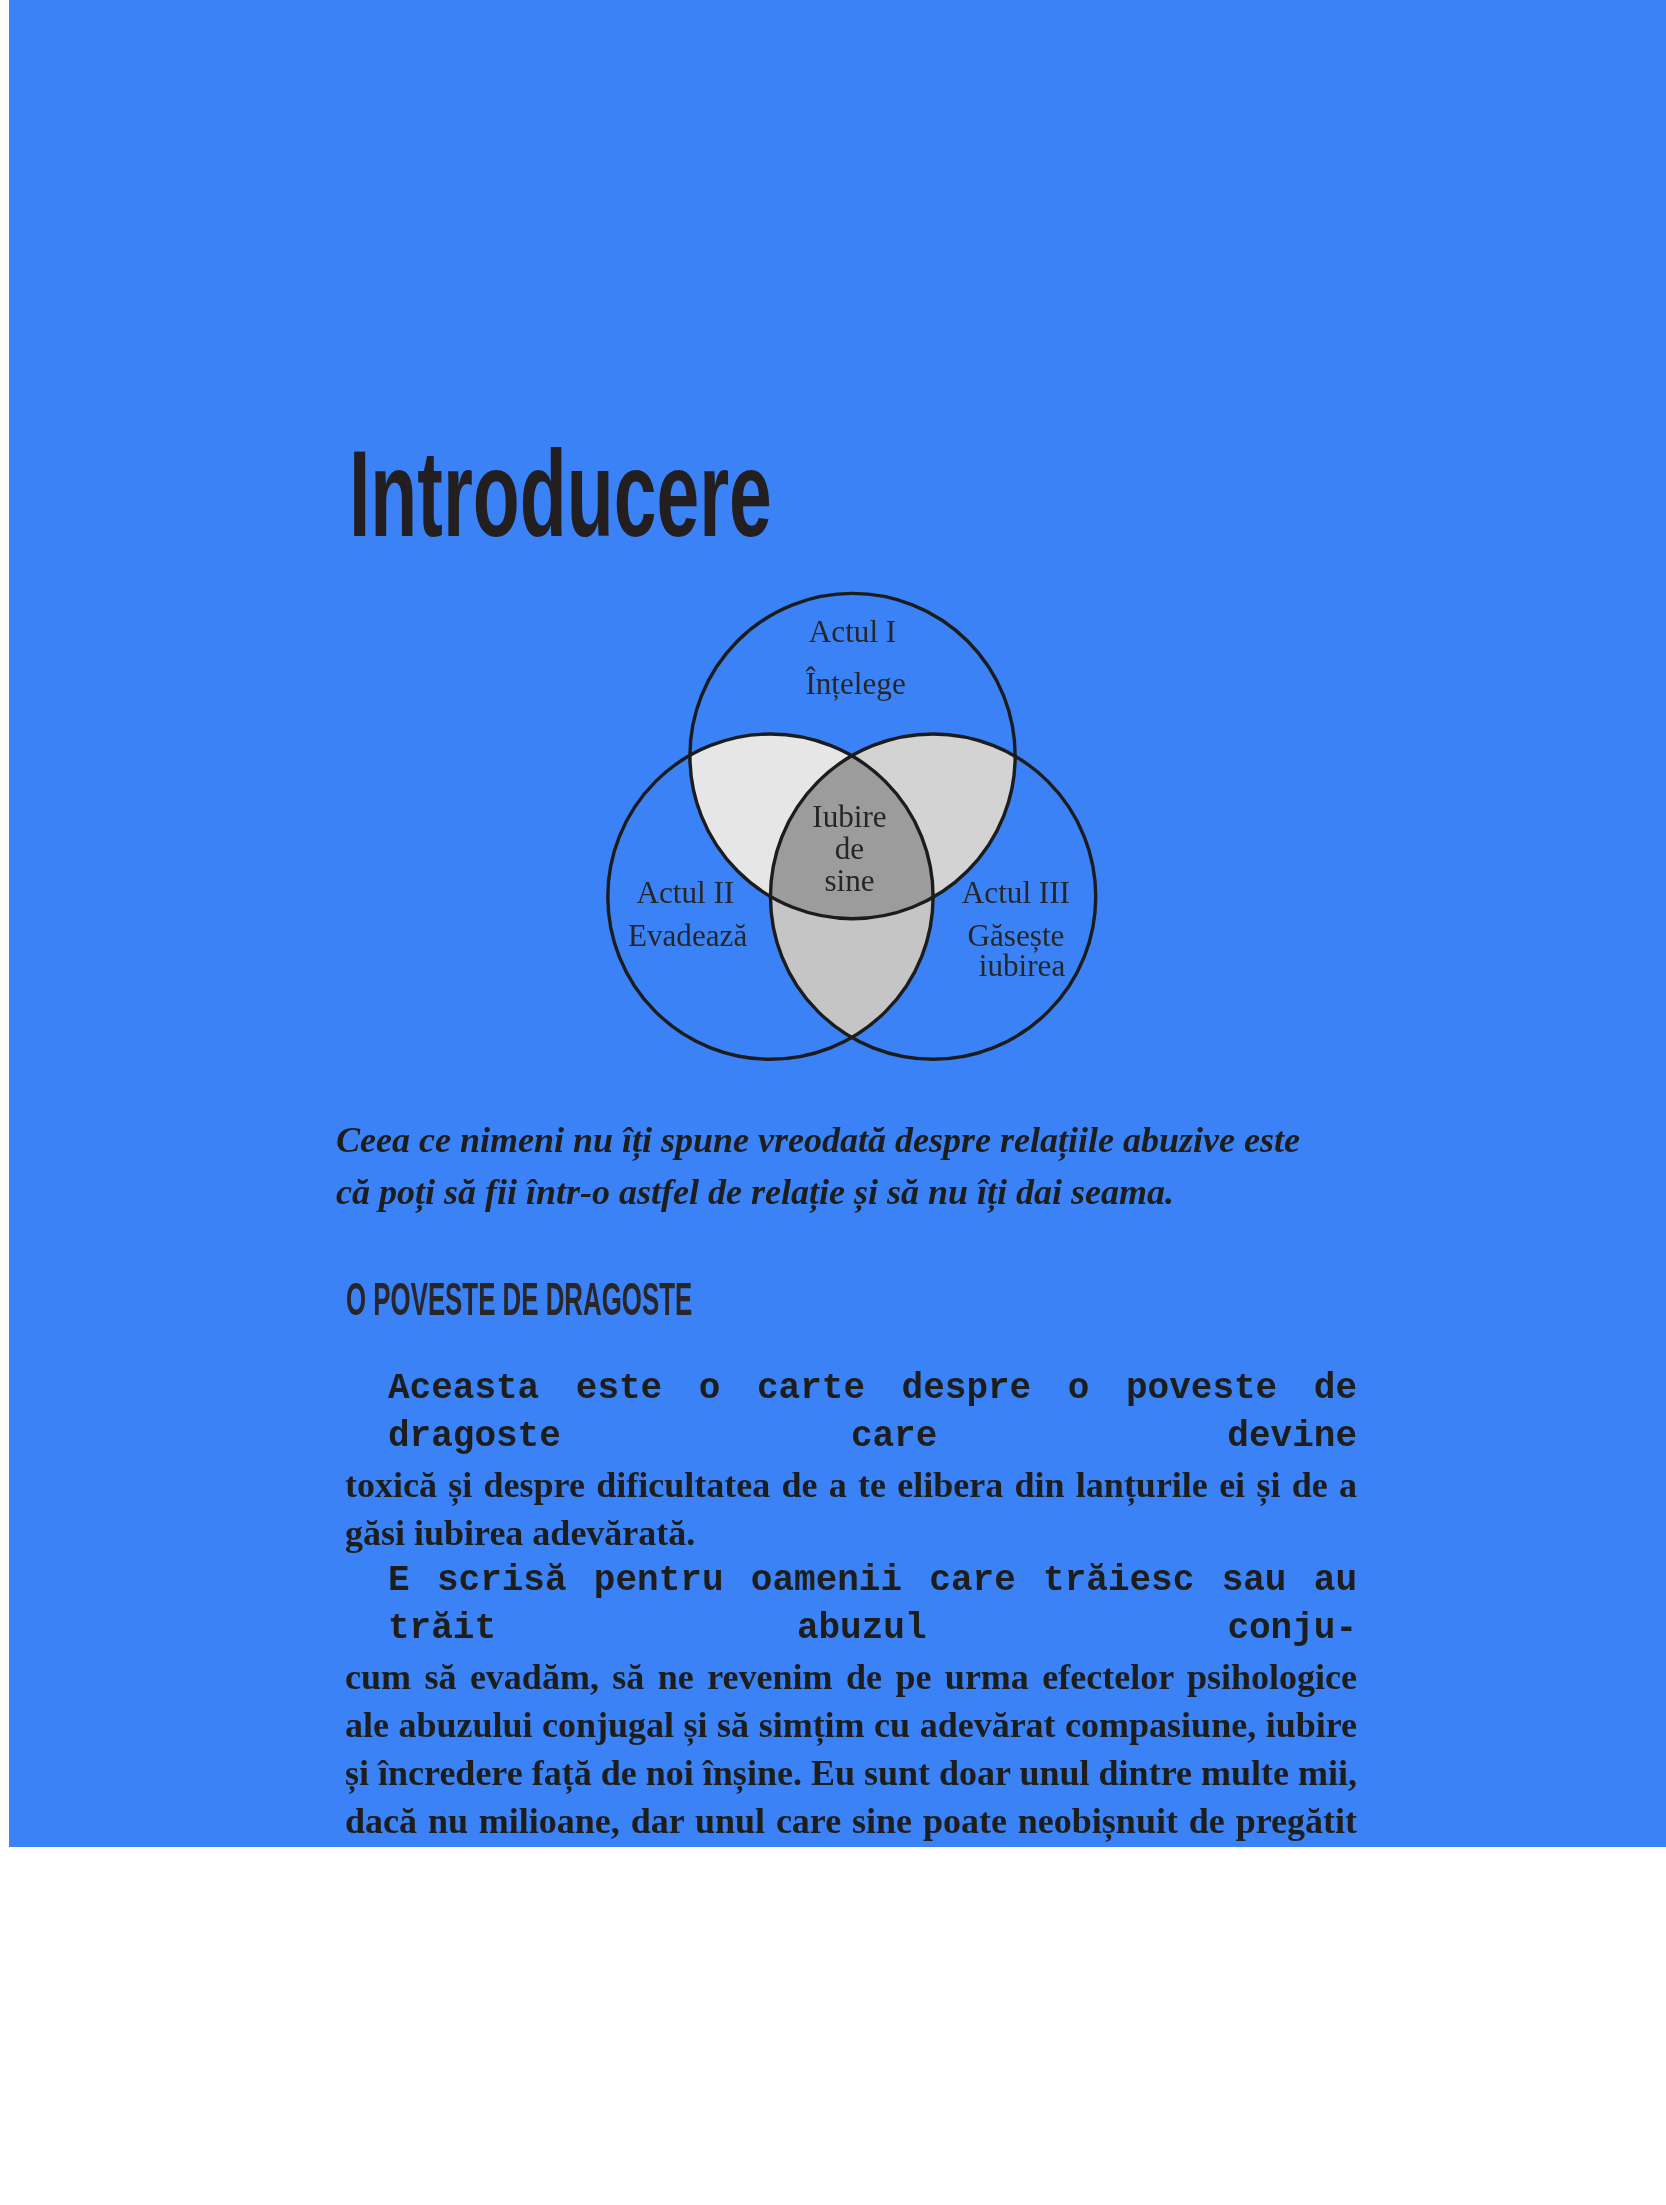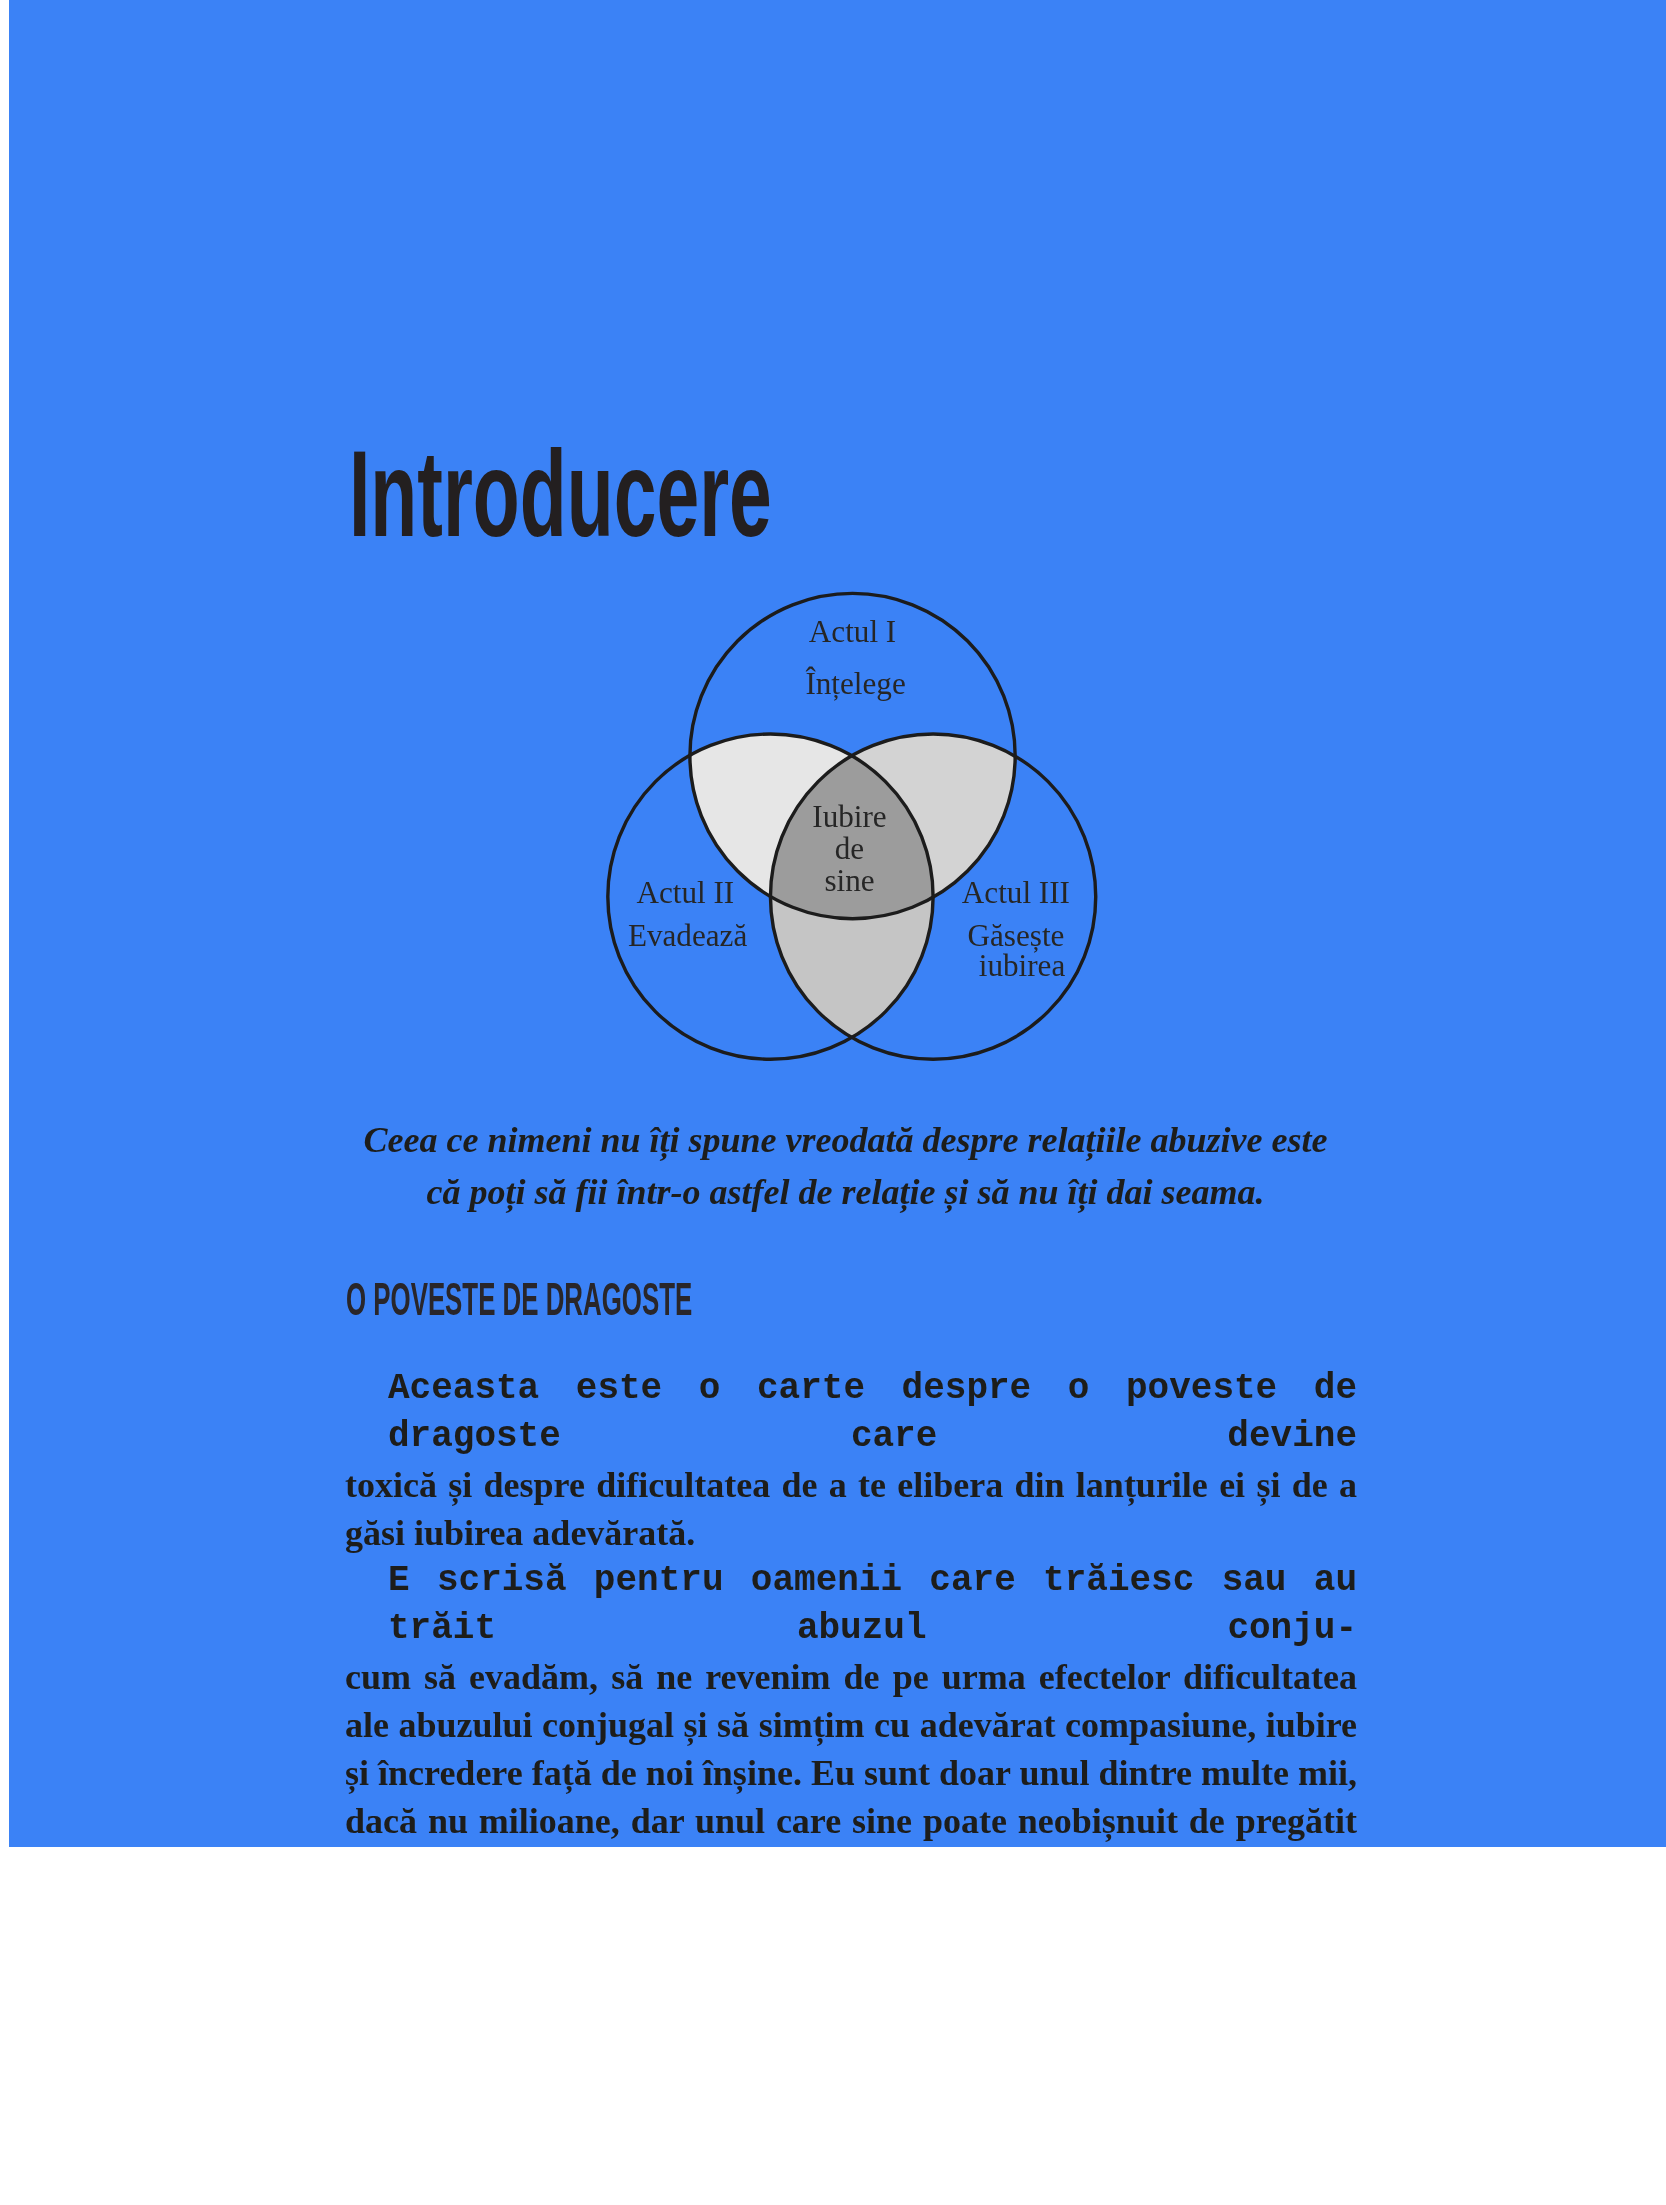--- a/index.html
+++ b/index.html
@@ -40,21 +40,21 @@
   .venn text {
     font-family: "Liberation Serif", serif;
     font-size: 41px;
     fill: #262626;
   }
   .epigraph {
     position: absolute;
     left: 327px;
     top: 1114px;
     width: 1019px;
-    text-align: center;
+    text-align: left;
     font-style: italic;
     font-weight: 700;
     font-size: 36px;
     line-height: 52px;
     color: #1d1d1b;
   }
   .section-heading {
     position: absolute;
     left: 337px;
     top: 1275px;
@@ -160,21 +160,21 @@
 
   <div class="section-heading">
     <span class="squeeze">O POVESTE DE DRAGOSTE</span>
   </div>
 
   <div class="body-text">
     <div class="line j indent">Aceasta este o carte despre o poveste de dragoste care devine</div>
     <div class="line j">toxică și despre dificultatea de a te elibera din lanțurile ei și de a</div>
     <div class="line last">găsi iubirea adevărată.</div>
     <div class="line j indent">E scrisă pentru oamenii care trăiesc sau au trăit abuzul conju-</div>
-    <div class="line j">cum să evadăm, să ne revenim de pe urma efectelor dificultatea</div>
+    <div class="line j">cum să evadăm, să ne revenim de pe urma efectelor psihologice</div>
     <div class="line j">ale abuzului conjugal și să simțim cu adevărat compasiune, iubire</div>
     <div class="line j">și încredere față de noi înșine. Eu sunt doar unul dintre multe mii,</div>
     <div class="line j">dacă nu milioane, dar unul care sine poate neobișnuit de pregătit</div>
   </div>
 
   <div class="folio">
     <span class="squeeze">9</span>
   </div>
 
 </div>

